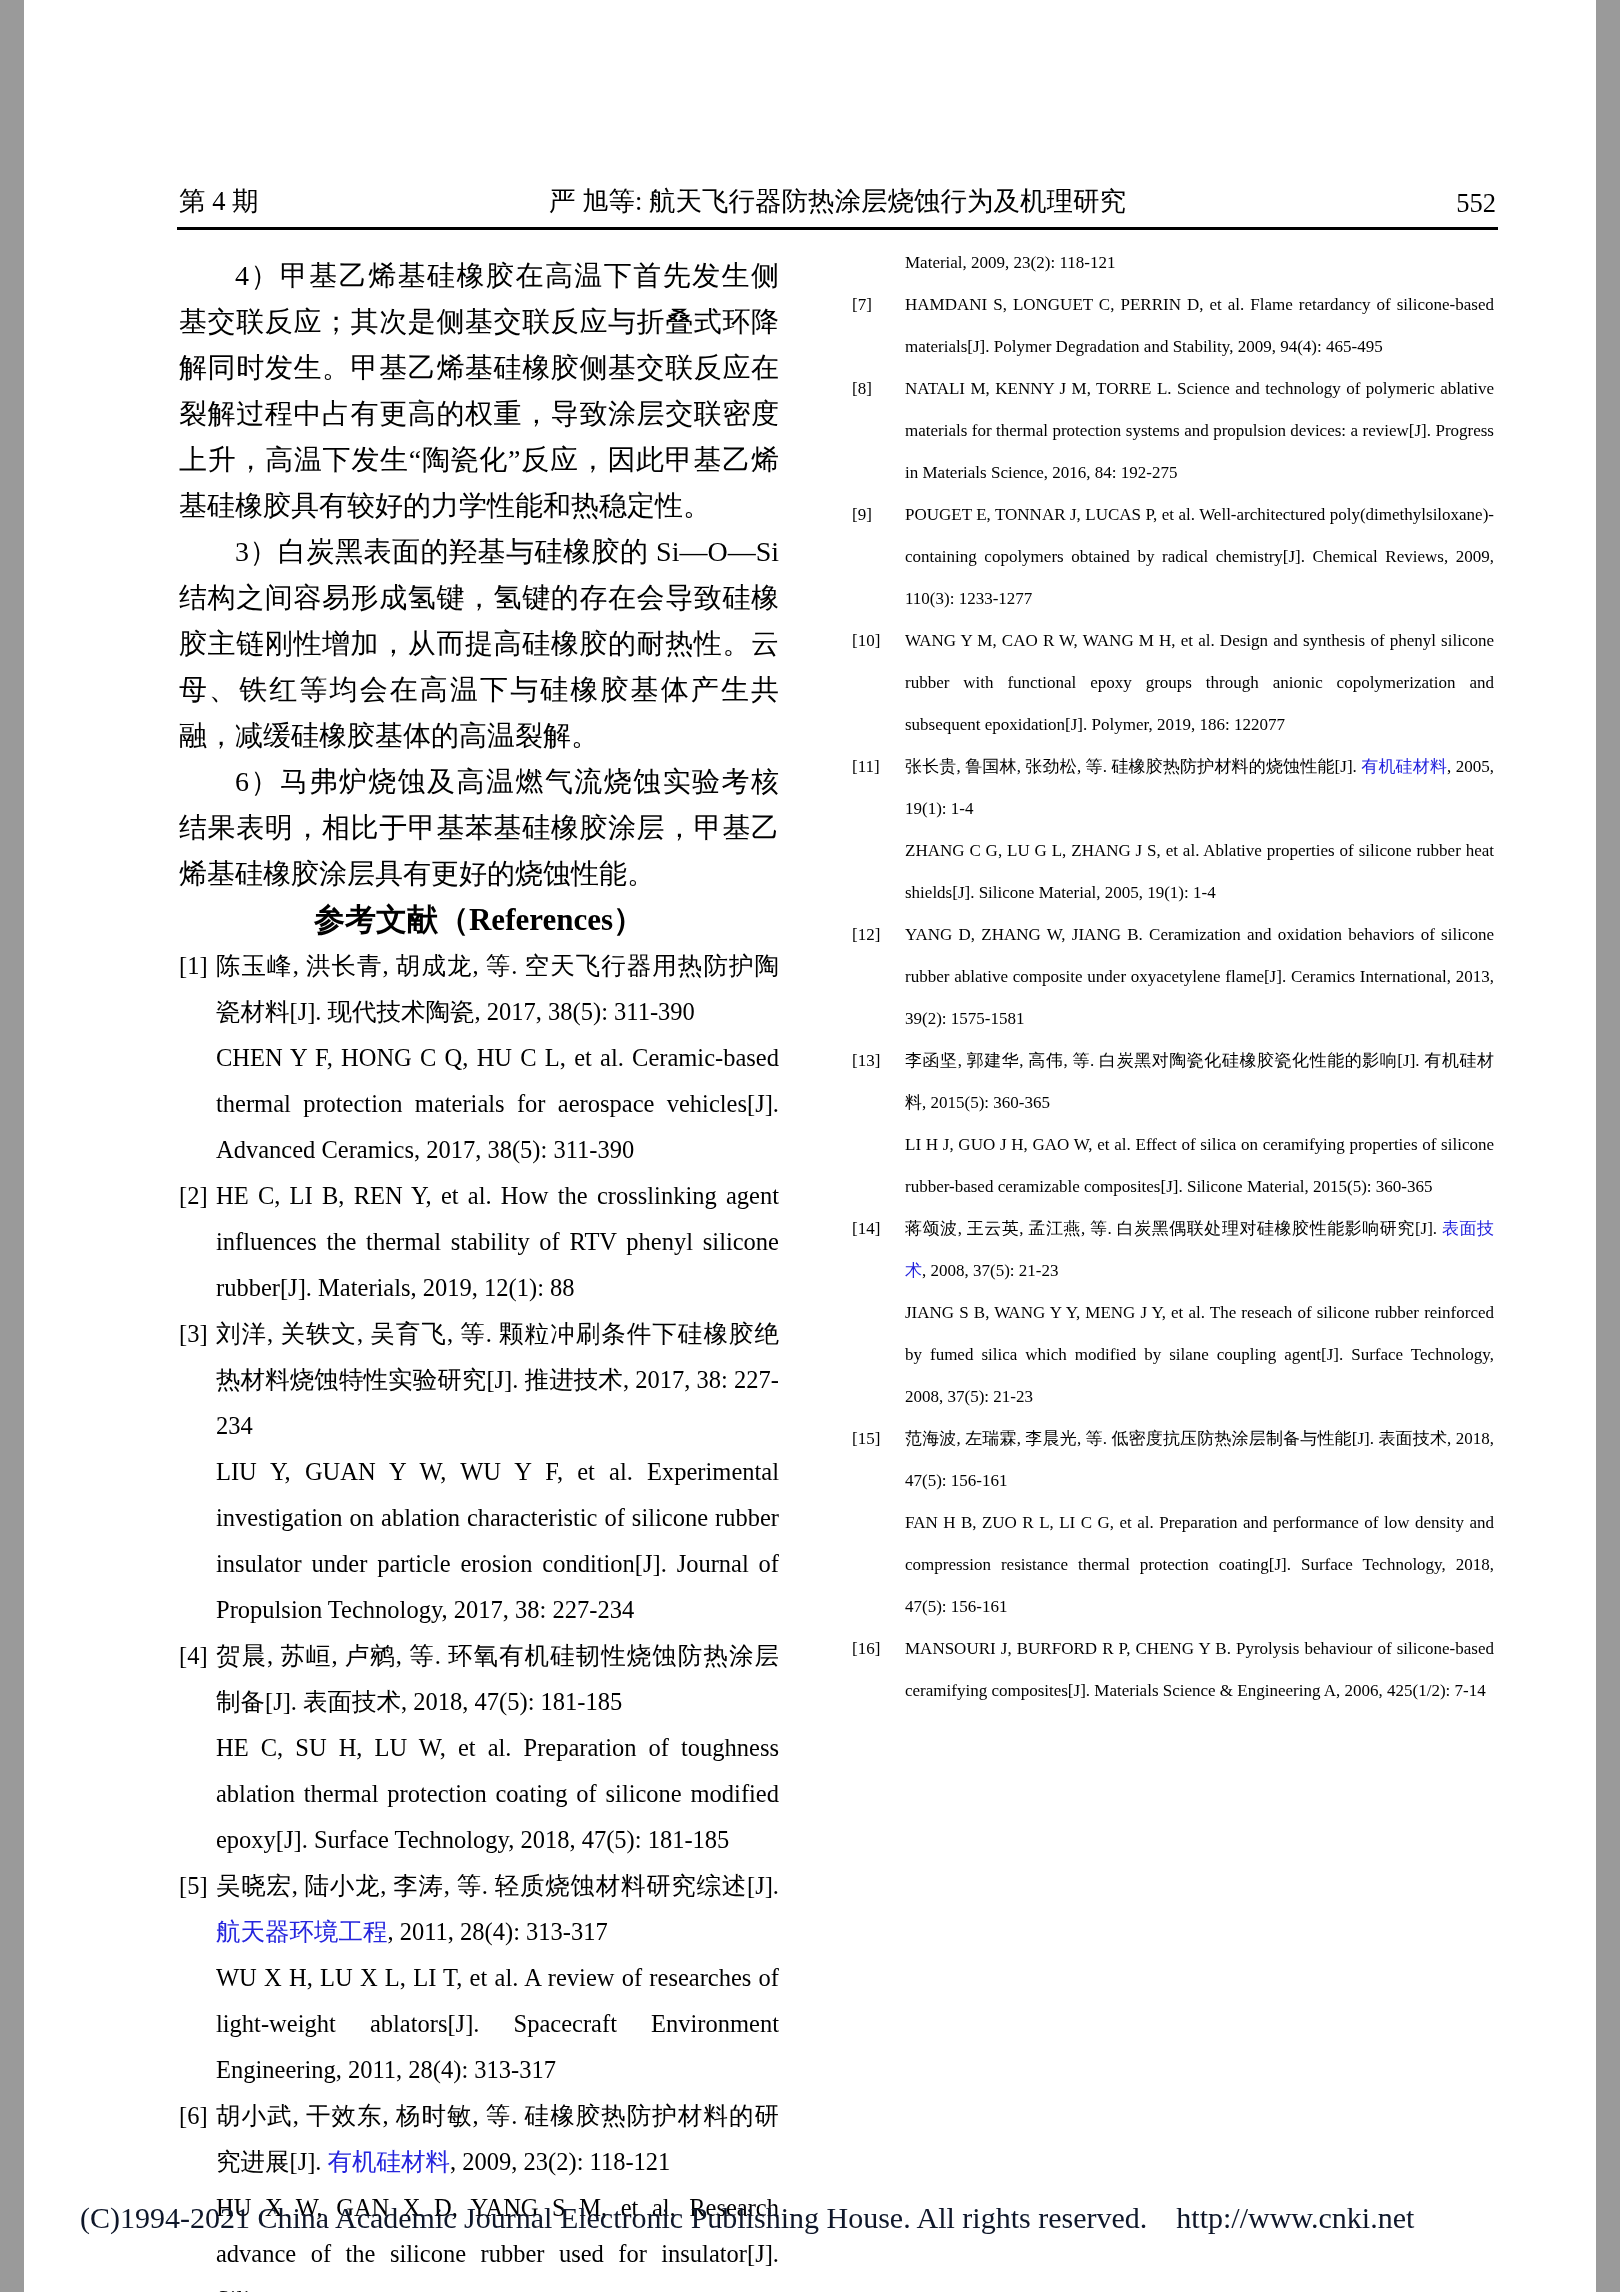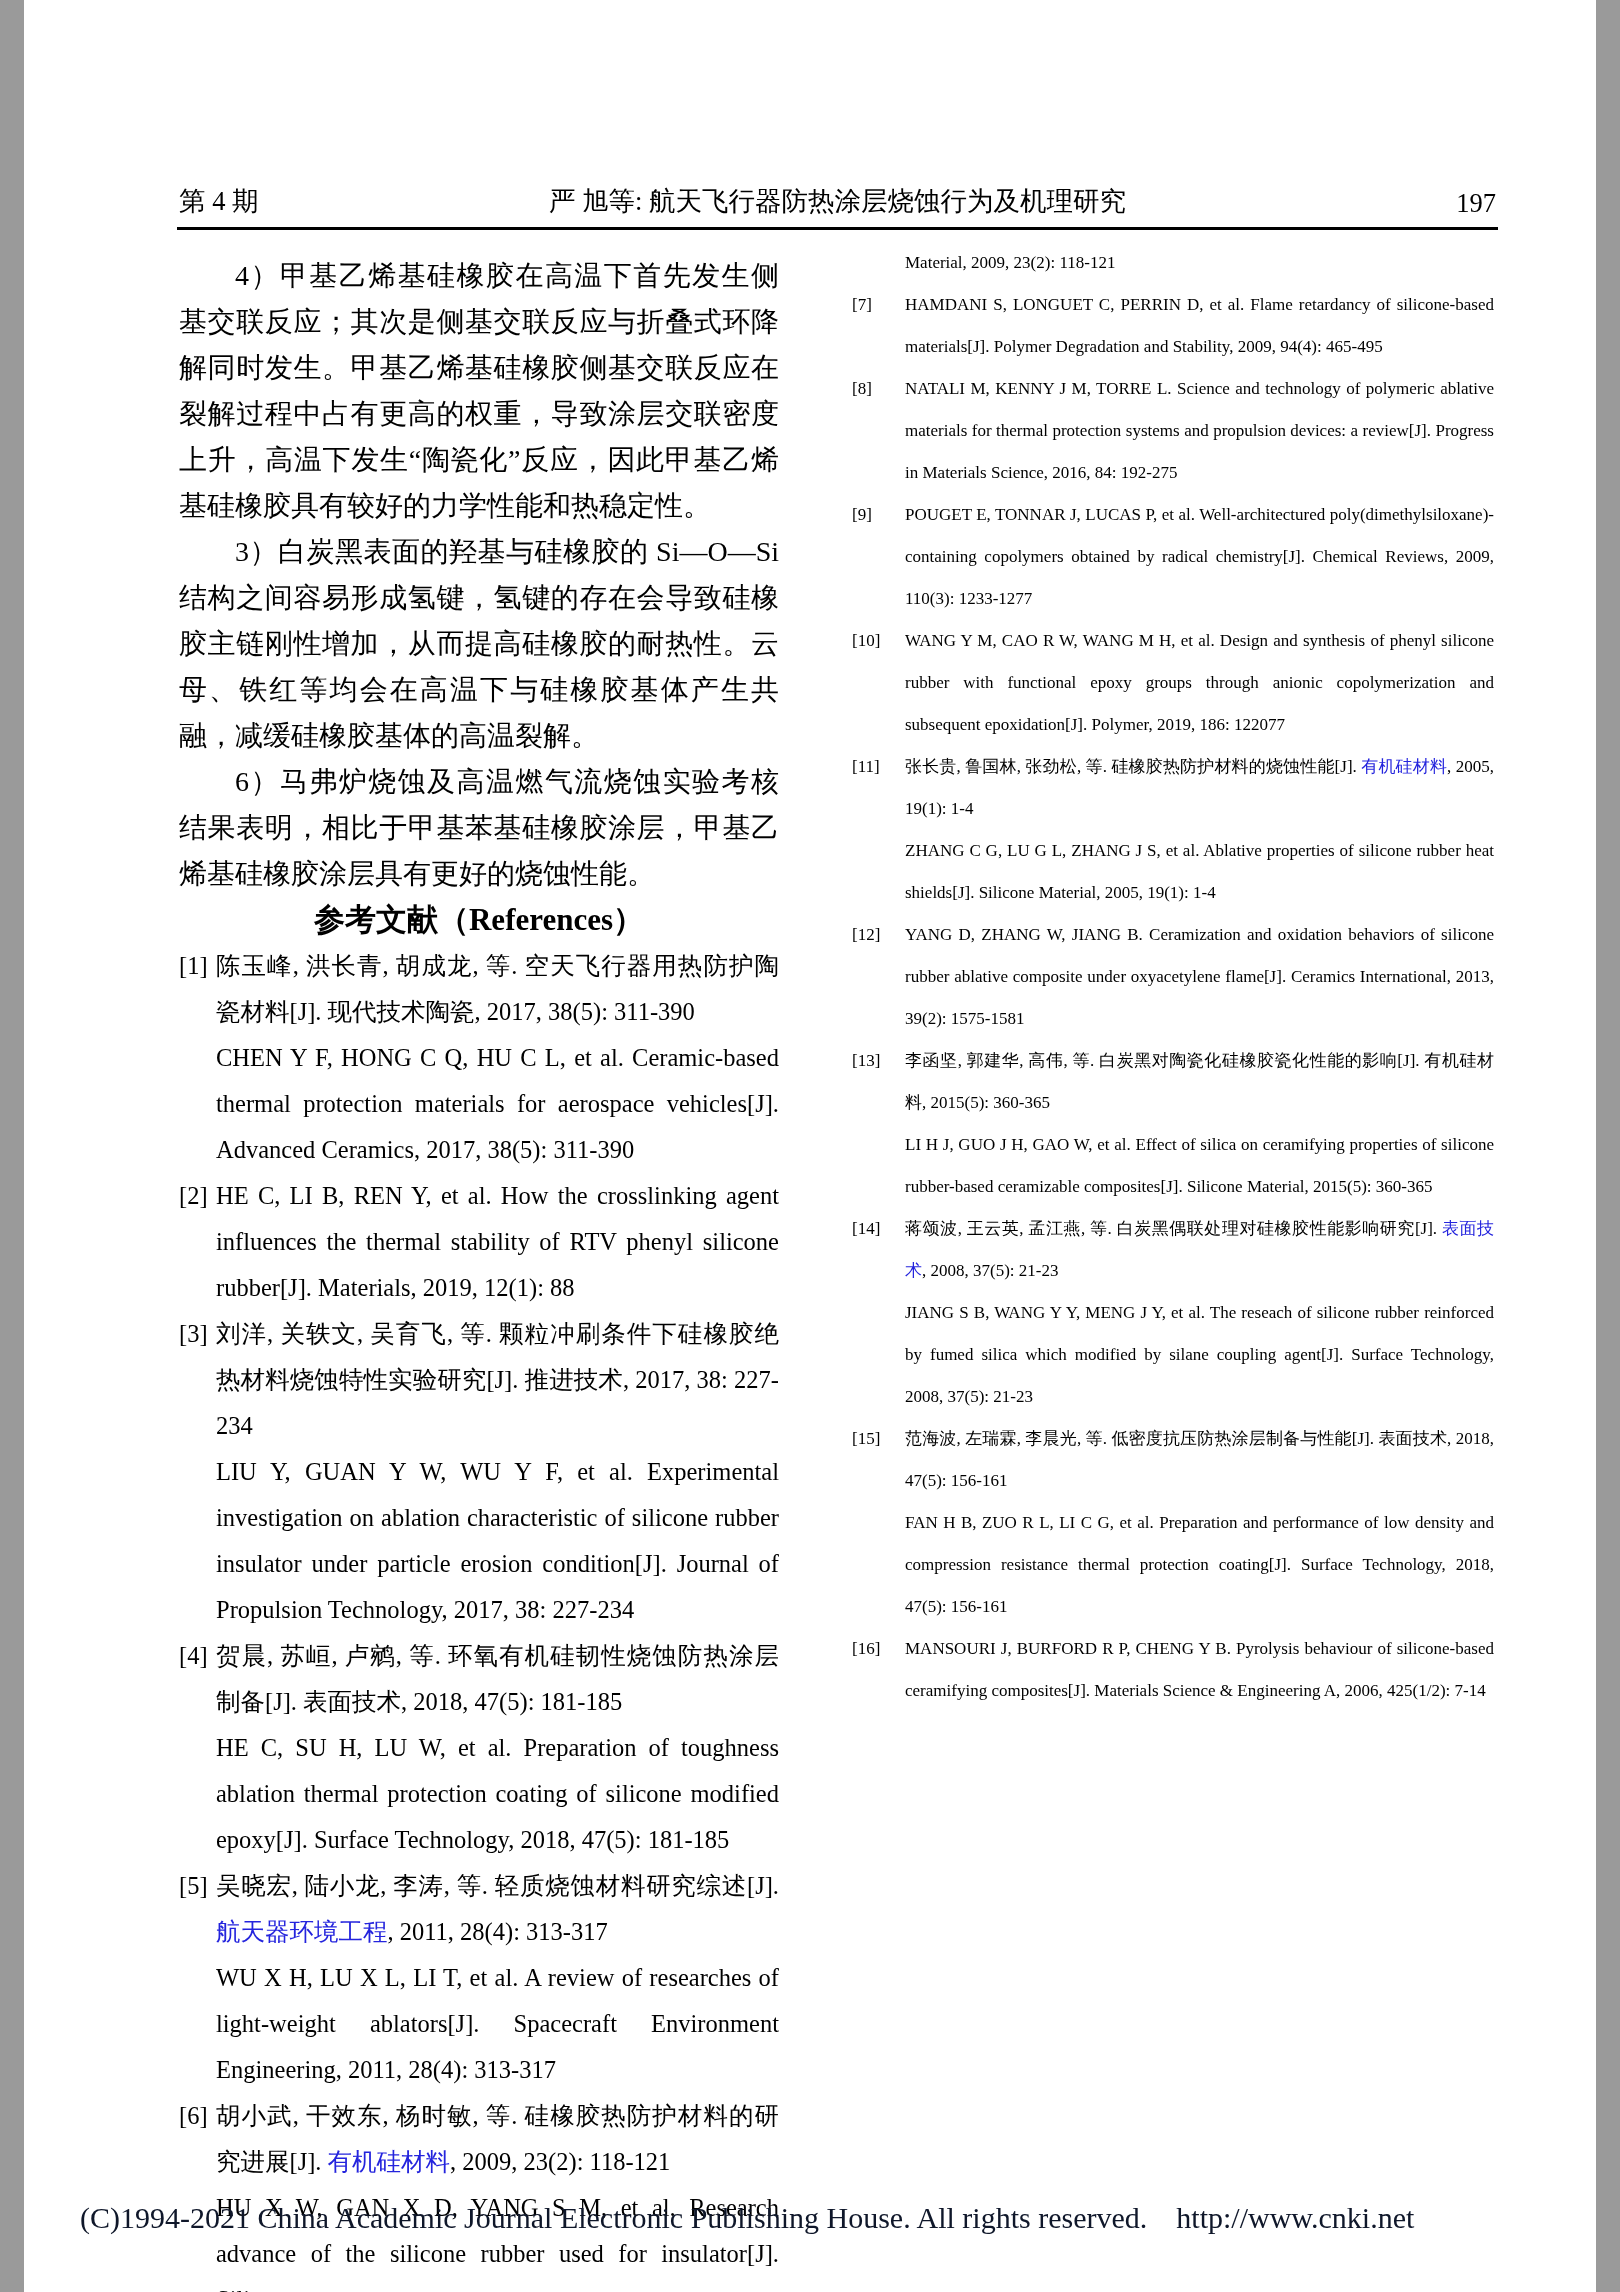--- a/index.html
+++ b/index.html
@@ -44,21 +44,21 @@
   .footer .url{margin-left:29px;}
 </style>
 </head>
 <body>
 
 <div class="page">
 
   <div class="hdr">
     <span class="issue">第 4 期</span>
     <span class="rtitle">严 旭等: 航天飞行器防热涂层烧蚀行为及机理研究</span>
-    <span class="pno">197</span>
+    <span class="pno">552</span>
   </div>
   <div class="hrule"></div>
 
   <div class="col col-left">
     <div id="paragraphs">
         <div class="para">4）甲基乙烯基硅橡胶在高温下首先发生侧基交联反应；其次是侧基交联反应与折叠式环降解同时发生。甲基乙烯基硅橡胶侧基交联反应在裂解过程中占有更高的权重，导致涂层交联密度上升，高温下发生“陶瓷化”反应，因此甲基乙烯基硅橡胶具有较好的力学性能和热稳定性。</div>
         <div class="para">3）白炭黑表面的羟基与硅橡胶的 Si—O—Si 结构之间容易形成氢键，氢键的存在会导致硅橡胶主链刚性增加，从而提高硅橡胶的耐热性。云母、铁红等均会在高温下与硅橡胶基体产生共融，减缓硅橡胶基体的高温裂解。</div>
         <div class="para">6）马弗炉烧蚀及高温燃气流烧蚀实验考核结果表明，相比于甲基苯基硅橡胶涂层，甲基乙烯基硅橡胶涂层具有更好的烧蚀性能。</div>
       </div>
     <div class="refs-heading">参考文献（References）</div>

